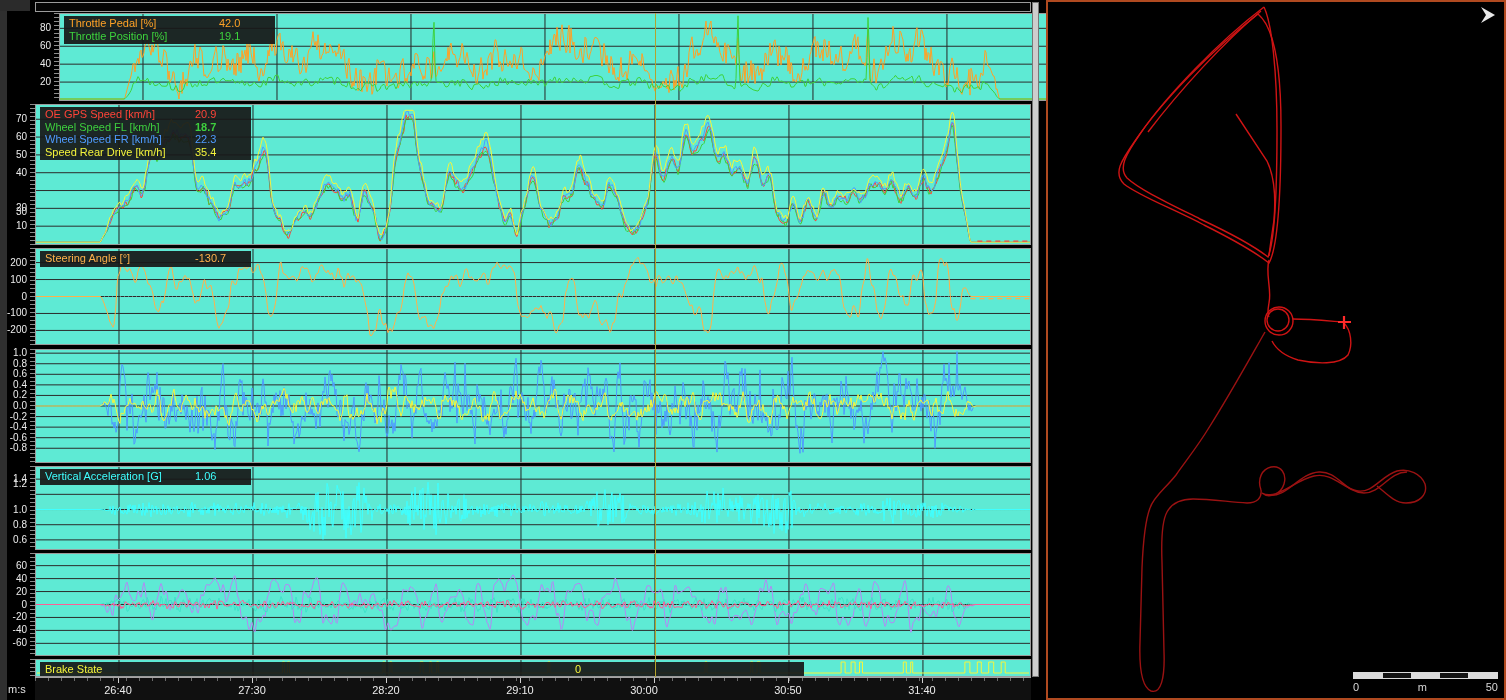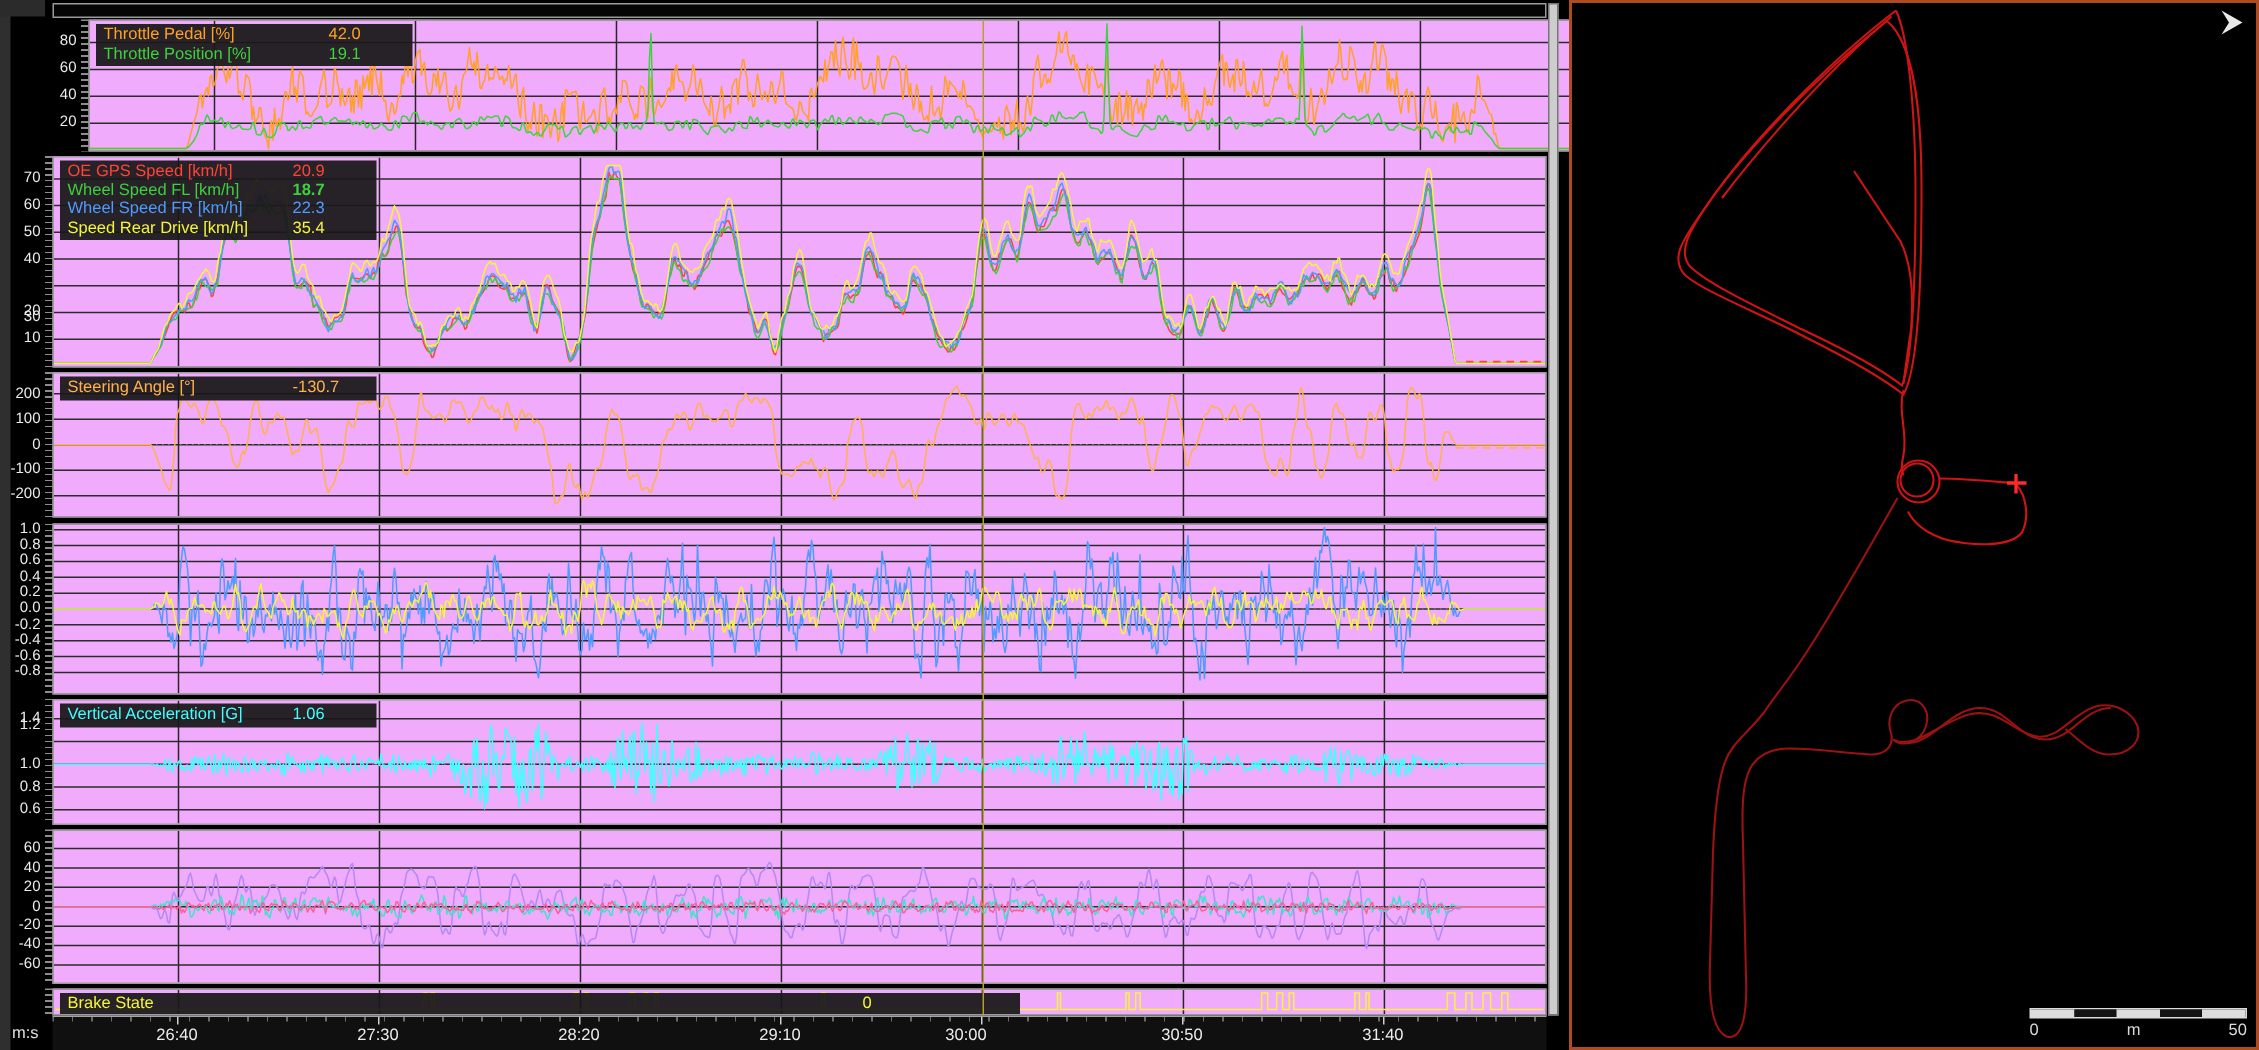--- a/index.html
+++ b/index.html
@@ -10,28 +10,28 @@
   #left-edge{position:absolute;left:0;top:0;width:7px;height:700px;background:#2f2f2f;}
   #corner{position:absolute;left:0;top:0;width:30px;height:11px;background:#2b2b2b;}
   #rows{position:absolute;left:0;top:2px;width:1046px;}
   .row{display:flex;}
   .gutter{width:35px;flex:none;position:relative;}
   .ruler{position:absolute;right:0;top:0;bottom:0;width:5px;
          background:repeating-linear-gradient(180deg,#8d8d8d 0 1px,transparent 1px 4px);}
   .ytick{position:absolute;right:8px;font-size:10px;color:#ececec;transform:translateY(-50%);
          letter-spacing:0;line-height:10px;}
   .panel{position:relative;width:996px;flex:none;box-sizing:border-box;
-         border:1px solid #9b9b9b;background:#f0abfc;overflow:hidden;}
+         border:1px solid #9b9b9b;background:#5eead4;overflow:hidden;}
   svg.wave{position:absolute;left:0;top:0;width:100%;height:100%;display:block;}
   .labelbox{position:absolute;left:4px;top:2px;background:rgba(24,24,24,.93);
             padding:1px 10px 2px 5px;z-index:3;}
   .lrow{display:flex;font-size:11px;line-height:12.5px;white-space:nowrap;}
   .lname{width:150px;flex:none;}
   .lval{min-width:46px;}
-  .labelbox.wide{width:640px;box-sizing:border-box;}
+  .labelbox.wide{width:764px;box-sizing:border-box;}
   .labelbox.wide .lname{width:530px;}
   
   #xaxis-row{display:flex;}
   .xstrip{position:relative;width:996px;flex:none;height:22px;background:#101010;
           border-top:1px solid #a5a5a5;}
   .minorticks{position:absolute;left:0;top:0;right:0;height:3px;
           background:repeating-linear-gradient(90deg,#6a6a6a 0 1px,transparent 1px 13px);}
   .majortick{position:absolute;top:0;width:1px;height:5px;background:#d0d0d0;}
   .xlabel{position:absolute;top:6px;font-size:11px;color:#ececec;transform:translateX(-50%);}
   #xunit{position:absolute;left:8px;top:6px;font-size:11px;color:#e0e0e0;}

